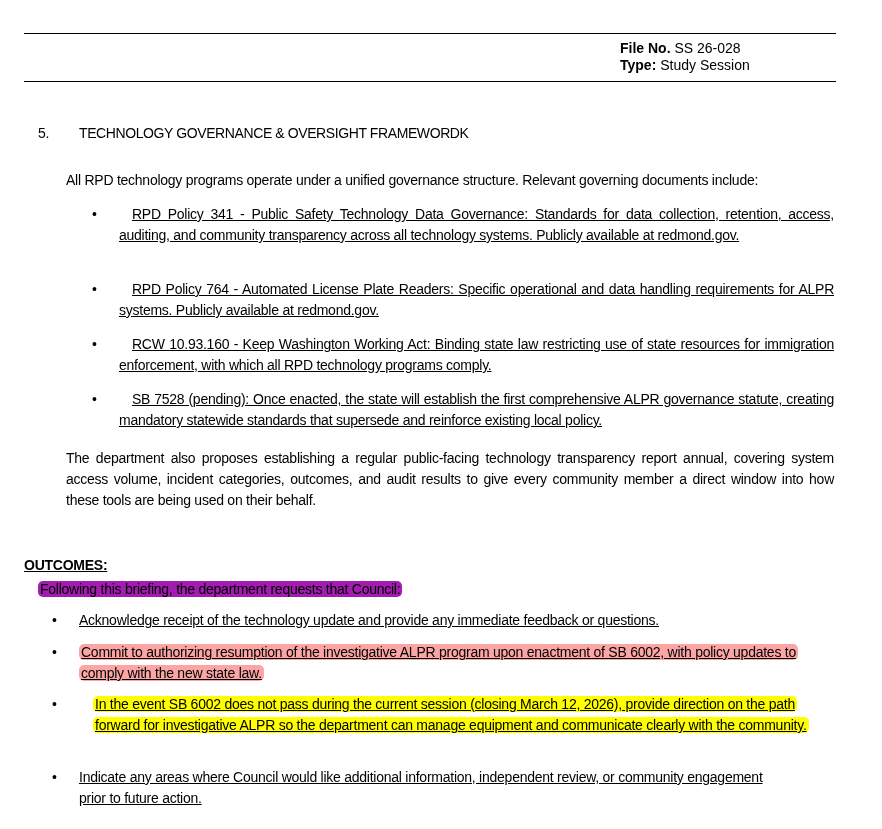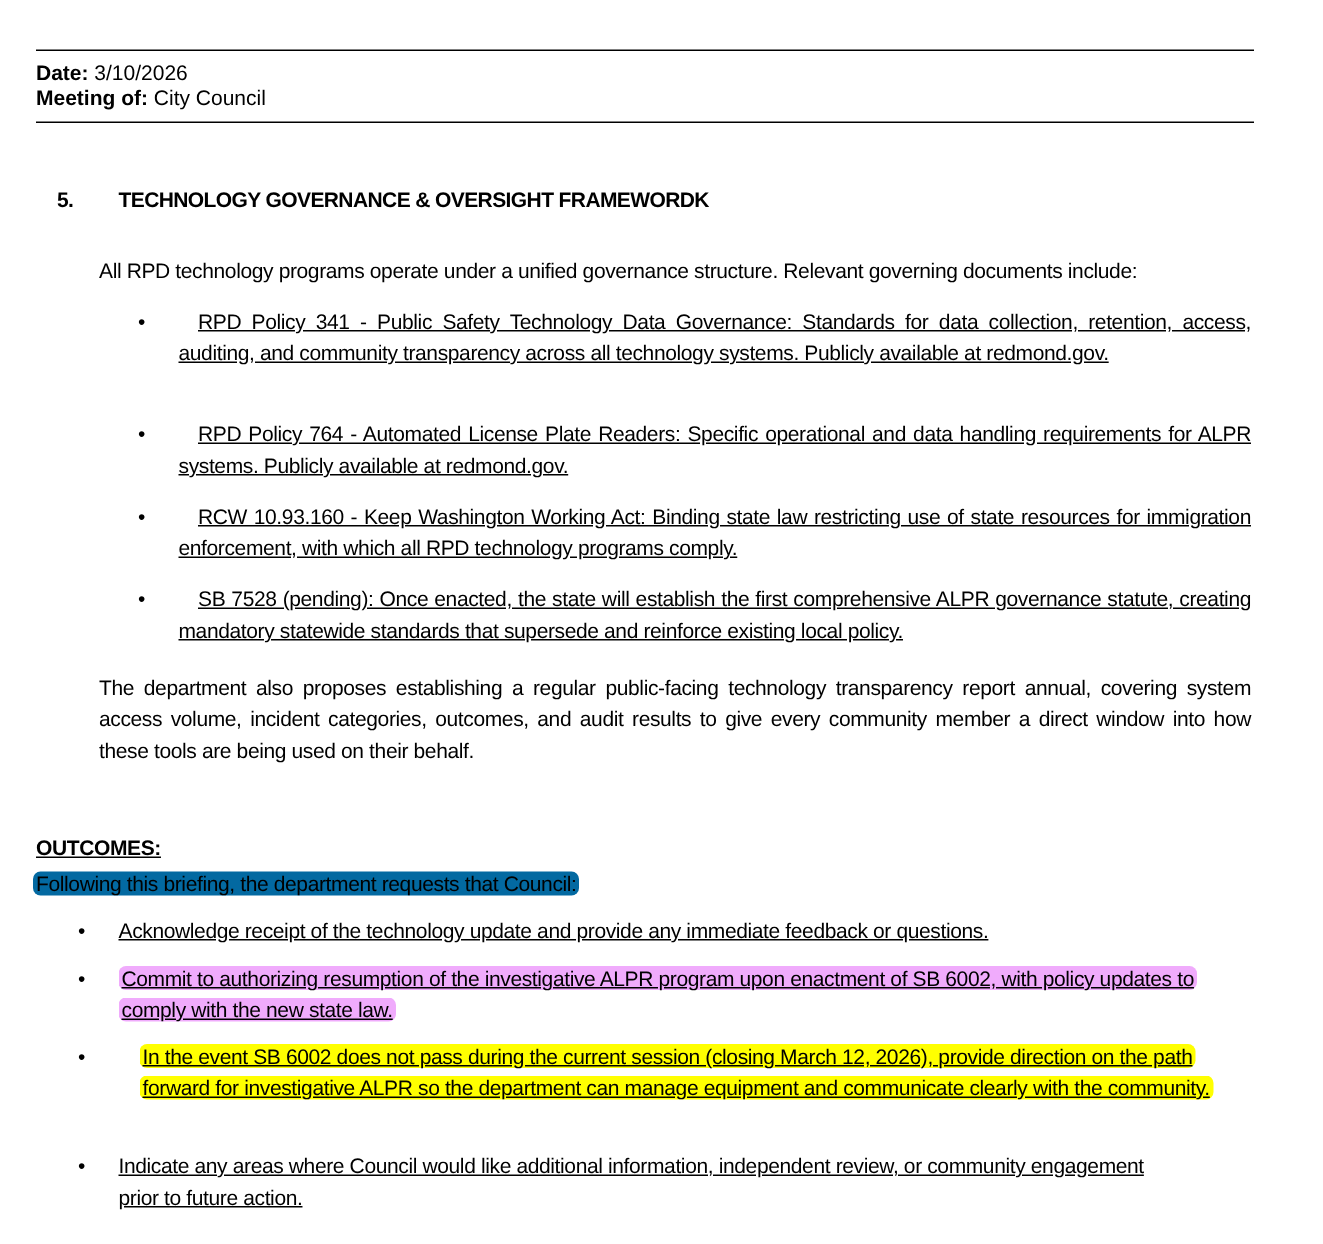--- a/index.html
+++ b/index.html
@@ -15,21 +15,21 @@
   .hdr .col { position: absolute; top: 6px; }
   .hdr .left { left: 0; }
   .hdr .right { left: 596px; }
   .hdr b { font-weight: bold; }
 
   .body-text {
     font-family: "Liberation Sans Narrow", "Liberation Sans", sans-serif;
     font-size: 14px; line-height: 21px; letter-spacing: -0.25px;
   }
   .sec-title {
-    position: absolute; left: 38px; top: 124px; font-weight: bold;
+    position: absolute; left: 38px; top: 124px; font-weight: normal;
     font-size: 14px; line-height: 18px; letter-spacing: -0.4px;
   }
   .sec-title .num { display: inline-block; width: 41px; }
   .para { position: absolute; left: 66px; width: 768px; text-align: justify; }
   .bul { position: absolute; left: 92px; width: 742px; }
   .bul .dot { position: absolute; left: 0; top: 0; font-size: 14px; }
   .bul .txt { margin-left: 27px; text-align: justify; display: block; text-decoration: underline; }
   .bul .txt .ind { display: inline-block; width: 13px; }
 
   .outcomes-title {
@@ -39,23 +39,23 @@
   .intro { position: absolute; left: 22px; top: 579px; }
   .hl { background: #ffff00; border-radius: 5px; padding: 0 2px; box-decoration-break: clone; -webkit-box-decoration-break: clone; }
   .ob { position: absolute; left: 52px; width: 790px; }
   .ob .dot { position: absolute; left: 0; top: 0; }
   .ob .txt { display: block; margin-left: 27px; text-decoration: underline; }
 </style>
 </head>
 <body>
 
 <div class="hdr">
-  <div class="col left">
-    <div><b>Date:</b> <span>3/10/2026</span></div>
-    <div><b>Meeting of:</b> <span>City Council</span></div>
+  <div class="col right">
+    <div><b>File No.</b> <span>SS 26-028</span></div>
+    <div><b>Type:</b> <span>Study Session</span></div>
   </div>
 </div>
 
 <div class="sec-title body-text">
   <span class="num">5.</span><span>TECHNOLOGY GOVERNANCE &amp; OVERSIGHT FRAMEWORDK</span>
 </div>
 
 <div class="para body-text" style="top:148px;margin-top:22px;">All RPD technology programs operate under a unified governance structure. Relevant governing documents include:</div>
 
 <div class="bul body-text" style="top:204px;">
@@ -71,29 +71,29 @@
   <span class="txt"><span class="ind"></span><span>RCW 10.93.160 - Keep Washington Working Act: Binding state law restricting use of state resources for immigration enforcement, with which all RPD technology programs comply.</span></span>
 </div>
 <div class="bul body-text" style="top:389px;">
   <span class="dot">•</span>
   <span class="txt"><span class="ind"></span><span>SB 7528 (pending): Once enacted, the state will establish the first comprehensive ALPR governance statute, creating mandatory statewide standards that supersede and reinforce existing local policy.</span></span>
 </div>
 
 <div class="para body-text" style="top:448px;">The department also proposes establishing a regular public-facing technology transparency report annual, covering system access volume, incident categories, outcomes, and audit results to give every community member a direct window into how these tools are being used on their behalf.</div>
 
 <div class="outcomes-title body-text">OUTCOMES:</div>
-<div class="intro body-text"><span class="hl" style="background: #0369a1;">Following this briefing, the department requests that Council:</span></div>
+<div class="intro body-text"><span class="hl" style="background: #a21caf; margin-left: 16px;">Following this briefing, the department requests that Council:</span></div>
 
 <div class="ob body-text" style="top:610px;">
   <span class="dot">•</span>
   <span class="txt"><span>Acknowledge receipt of the technology update and provide any immediate feedback or questions.</span></span>
 </div>
 <div class="ob body-text" style="top:642px;">
   <span class="dot">•</span>
-  <span class="txt"><span class="hl" style="background: #f0abfc;">Commit to authorizing resumption of the investigative ALPR program upon enactment of SB 6002, with policy updates to comply with the new state law.</span></span>
+  <span class="txt"><span class="hl" style="background: #fca5a5;">Commit to authorizing resumption of the investigative ALPR program upon enactment of SB 6002, with policy updates to comply with the new state law.</span></span>
 </div>
 <div class="ob body-text" style="top:694px;">
   <span class="dot">•</span>
   <span class="txt"><span class="hl" style="background: rgb(255, 255, 0); margin-left: 14px;">In the event SB 6002 does not pass during the current session (closing March 12, 2026), provide direction on the path forward for investigative ALPR so the department can manage equipment and communicate clearly with the community.</span></span>
 </div>
 <div class="ob body-text" style="top:767px;width:740px;">
   <span class="dot">•</span>
   <span class="txt"><span>Indicate any areas where Council would like additional information, independent review, or community engagement prior to future action.</span></span>
 </div>
 

